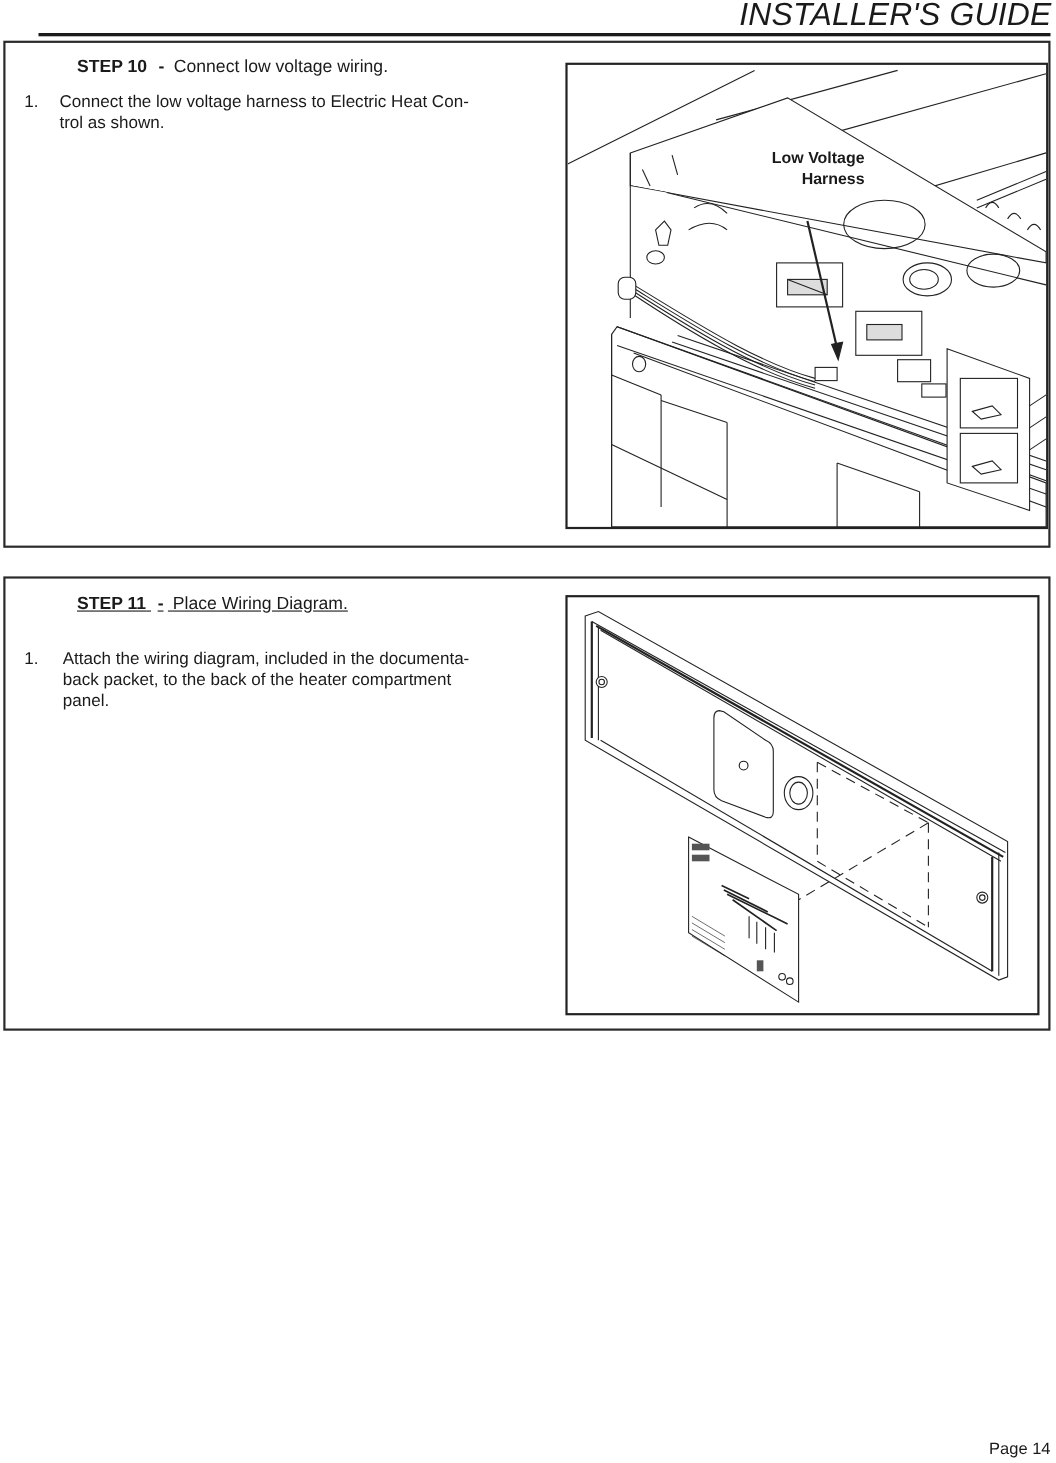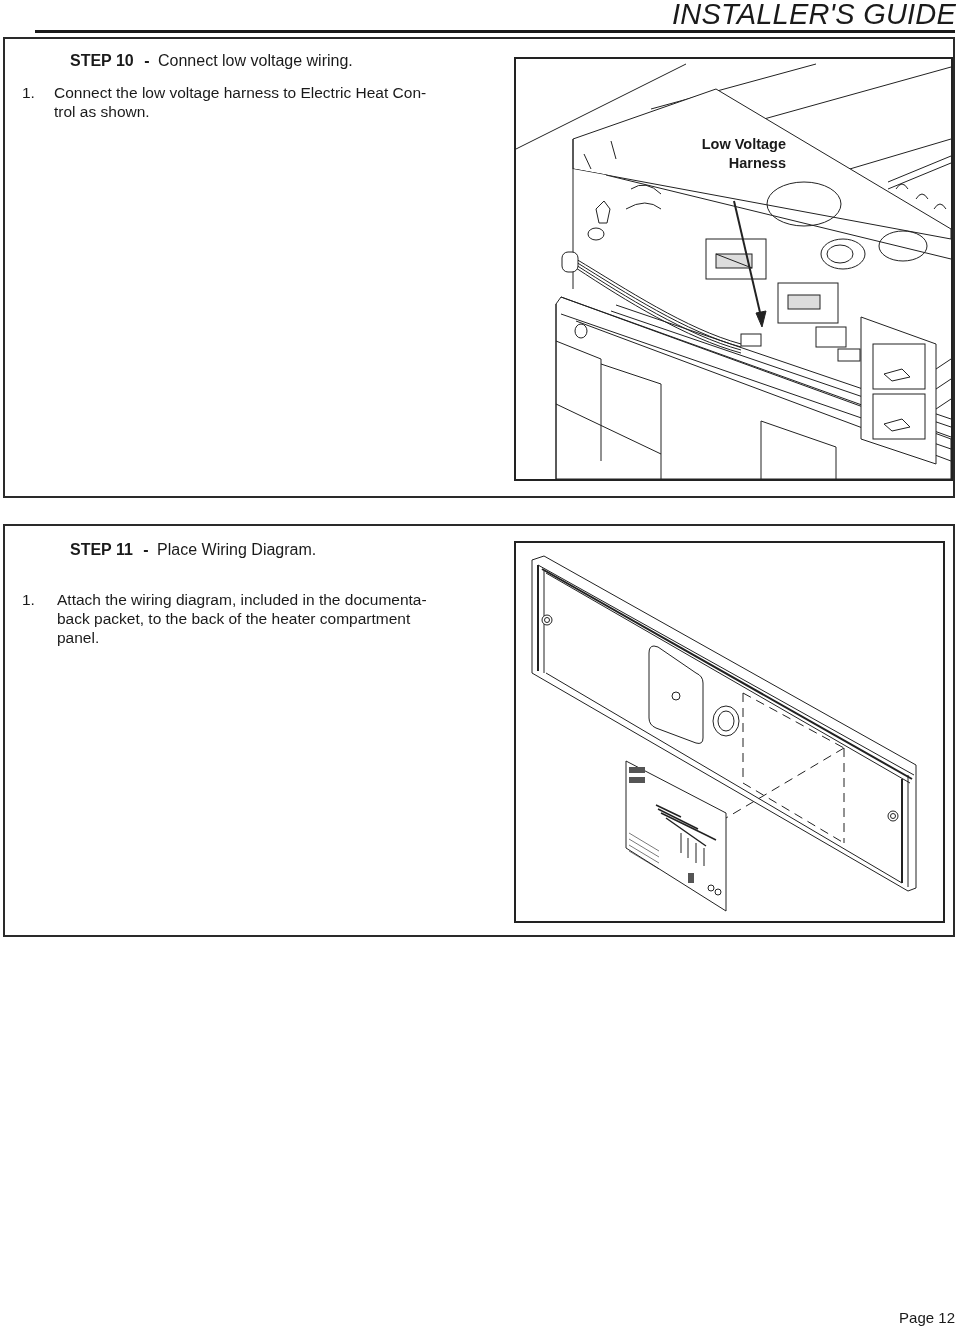--- a/index.html
+++ b/index.html
@@ -123,21 +123,21 @@
       <line x1="420" y1="350" x2="435" y2="340"></line>
     </svg>
     <div class="callout">
       <div>Low Voltage</div>
       <div>Harness</div>
     </div>
   </div>
 </section>
 
 <section class="box box-11">
-  <div class="step-heading" style="left:17px; top:15px;">
+  <div class="step-heading" style="left:17px; top:15px;text-decoration:underline;">
     <b>STEP 11</b>
     <b style="margin:0 4px 0 6px;">-</b>
     <span>Place Wiring Diagram.</span>
   </div>
   <div class="step-item" style="left:17px; top:64px; width:460px;">
     <span class="num">1.</span>
     <div class="txt" style="left:35px;">
       <div>Attach the wiring diagram, included in the documenta-</div>
       <div>back packet, to the back of the heater compartment</div>
       <div>panel.</div>
@@ -182,13 +182,13 @@
       <path d="M140,262 l25,12 M142,266 l40,20 M145,270 l45,22 l10,5 M150,275 l40,28" stroke-width="1.5"></path>
       <path d="M165,290 v20 M172,295 v20 M180,300 v20 M188,305 v18" stroke-width="1"></path>
       <path d="M113,290 l30,18 M113,296 l30,18 M113,302 l30,18 M113,308 l30,18" stroke-width="0.6"></path>
       <rect x="172" y="330" width="6" height="10" fill="#555" stroke="none"></rect>
       <circle cx="195" cy="345" r="3"></circle>
       <circle cx="202" cy="349" r="3"></circle>
     </svg>
   </div>
 </section>
 
-<div class="page-num">Page 12</div>
+<div class="page-num">Page 14</div>
 
 </body></html>

